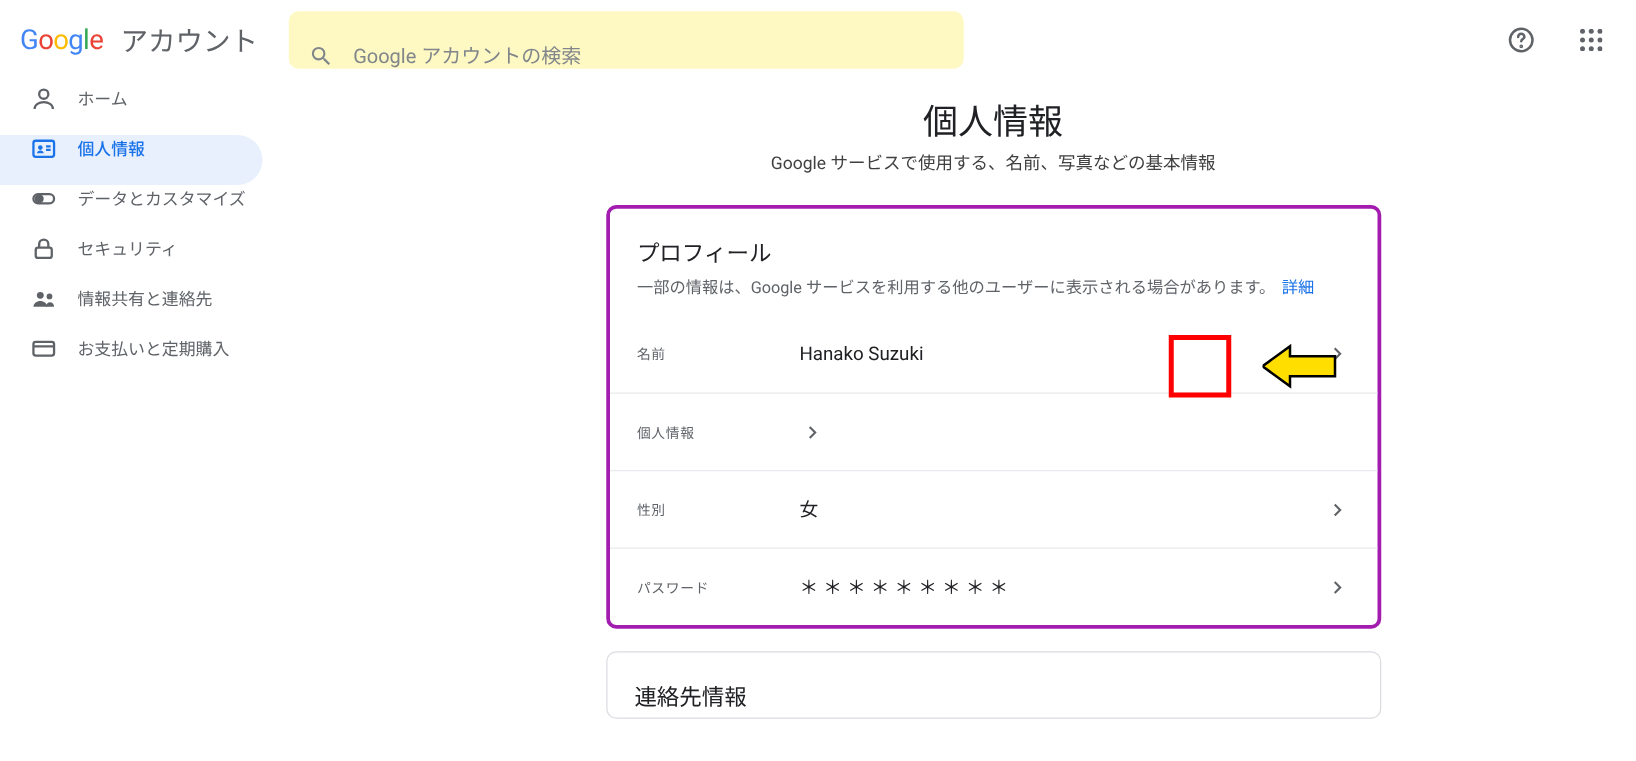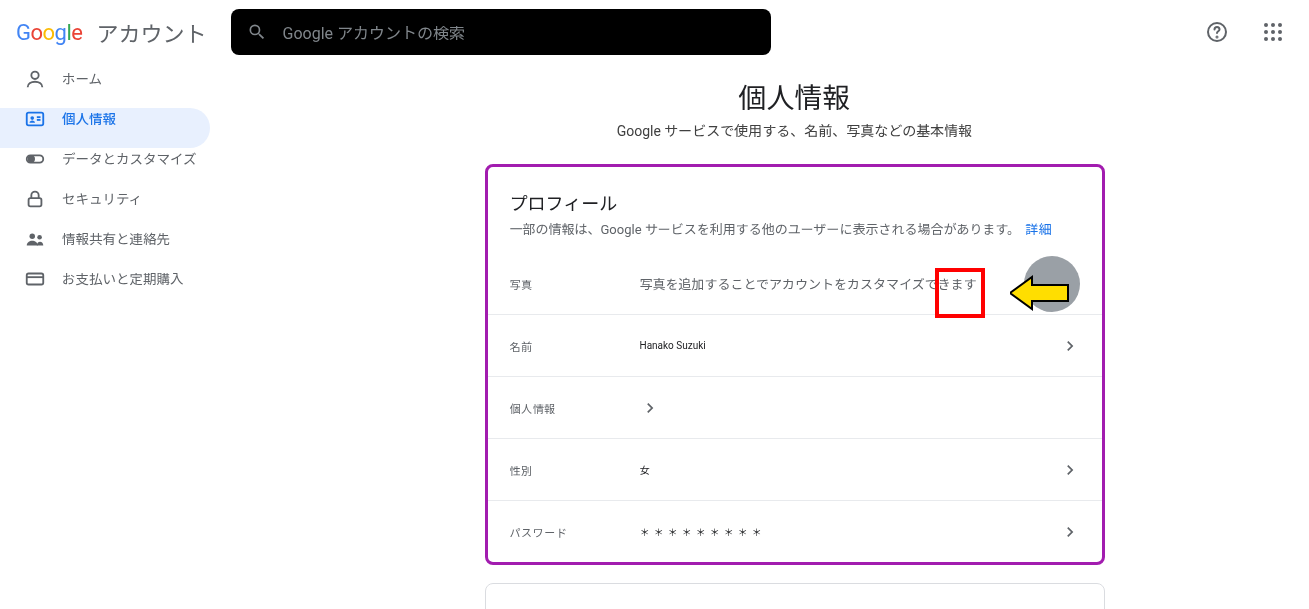--- a/index.html
+++ b/index.html
@@ -1,21 +1,21 @@
 <!DOCTYPE html>
 <html><head>
 <meta charset="utf-8">
 <style>
   html,body{margin:0;padding:0;width:1309px;height:609px;font-family:Roboto,"Noto Sans JP","Hiragino Kaku Gothic ProN",Arial,sans-serif;background:#fff;color:#202124;overflow:hidden}
   *{box-sizing:border-box}
   .header{display:flex;align-items:center;height:64px;padding:0 16px}
   .logo{display:flex;align-items:baseline;font-size:22px;letter-spacing:-.5px;margin-right:10px}
   .logo .g1{color:#4285F4}.logo .g2{color:#EA4335}.logo .g3{color:#FBBC05}.logo .g4{color:#4285F4}.logo .g5{color:#34A853}.logo .g6{color:#EA4335}
   .logo-app{color:#5f6368;font-size:22px;margin-left:4px}
-  .search{display:flex;align-items:center;background:#000000;border-radius:8px;height:46px;width:540px;margin-left:24px;padding:0 16px}
+  .search{display:flex;align-items:flex-end;background:#fef9c3;border-radius:8px;height:46px;width:540px;margin-left:24px;padding:0 16px}
   .search svg{flex:0 0 auto}
   .search span{color:#80868b;font-size:16px;margin-left:16px}
   .header-spacer{flex:1}
   .header-icons{display:flex;align-items:center;gap:16px}
   .icon-btn{width:40px;height:40px;border-radius:50%;display:flex;align-items:center;justify-content:center;cursor:pointer}
   .body{display:flex;height:calc(609px - 64px)}
   .sidebar{width:280px;padding-top:4px}
   .nav-item{display:flex;height:40px;padding-left:24px;border-radius:0 20px 20px 0;cursor:pointer;margin-right:70px}
   .nav-item svg{flex:0 0 auto}
   .nav-item span{font-size:13.5px;color:#5f6368;margin-left:16px}
@@ -25,21 +25,21 @@
   .main{flex:1;overflow:auto;display:flex;flex-direction:column;align-items:center}
   .page-title{font-size:28px;color:#202124;margin-top:12px}
   .page-sub{font-size:14px;color:#404040;margin-top:4px}
   .card{width:620px;border:3px solid #a21caf;border-radius:8px;margin-top:24px;position:relative}
   .card-title{font-size:18px;padding:22px 22px 4px 22px}
   .card-desc{font-size:13px;color:#5f6368;padding:0 22px 8px 22px}
   .card-desc a{color:#1a73e8;text-decoration:none;margin-left:2px}
   .row{display:flex;align-items:center;height:62px;padding:0 22px;border-top:1px solid #e8eaed;cursor:pointer;position:relative}
   .row:first-of-type{border-top:none}
   .row .label{width:130px;font-size:11px;color:#5f6368;letter-spacing:.6px}
-  .row .value{flex:1;font-size:10px;color:#202124}
+  .row .value{flex:1;font-size:15px;color:#202124}
   .row .value.muted{color:#5f6368;font-size:13px}
   .row .chev{color:#5f6368}
   .avatar{width:56px;height:56px;border-radius:50%;background:#9aa0a6;position:absolute;right:22px;top:50%;transform:translateY(-50%)}
   .highlight-box{position:absolute;border:4px solid #ff0000;pointer-events:none}
   .arrow-wrap{position:absolute;pointer-events:none}
   .rows{padding-top:6px}
   .card2{width:620px;border:1px solid #dadce0;border-radius:8px;margin-top:18px}
 </style>
 </head>
 <body>
@@ -140,25 +140,20 @@
     <div class="page-title">個人情報</div>
     <div class="page-sub">Google サービスで使用する、名前、写真などの基本情報</div>
 
     <div class="card">
       <div class="card-title">プロフィール</div>
       <div class="card-desc">
         <span>一部の情報は、Google サービスを利用する他のユーザーに表示される場合があります。</span>
         <a href="#">詳細</a>
       </div>
       <div class="rows">
-        <div class="row" style="border-top:1px solid #fff">
-          <div class="label">写真</div>
-          <div class="value muted">写真を追加することでアカウントをカスタマイズできます</div>
-          <div class="avatar"></div>
-        </div>
         <div class="row" style="position:relative">
           <div class="label">名前</div>
           <div class="value">Hanako Suzuki</div>
           <svg class="chev" width="20" height="20" viewBox="0 0 24 24" fill="#5f6368">
               <path d="M8.59 16.59L13.17 12 8.59 7.41 10 6l6 6-6 6z"></path>
             </svg>
         </div>
         <div class="row">
           <div class="label">個人情報</div>
           <svg class="chev" width="20" height="20" viewBox="0 0 24 24" fill="#5f6368">

